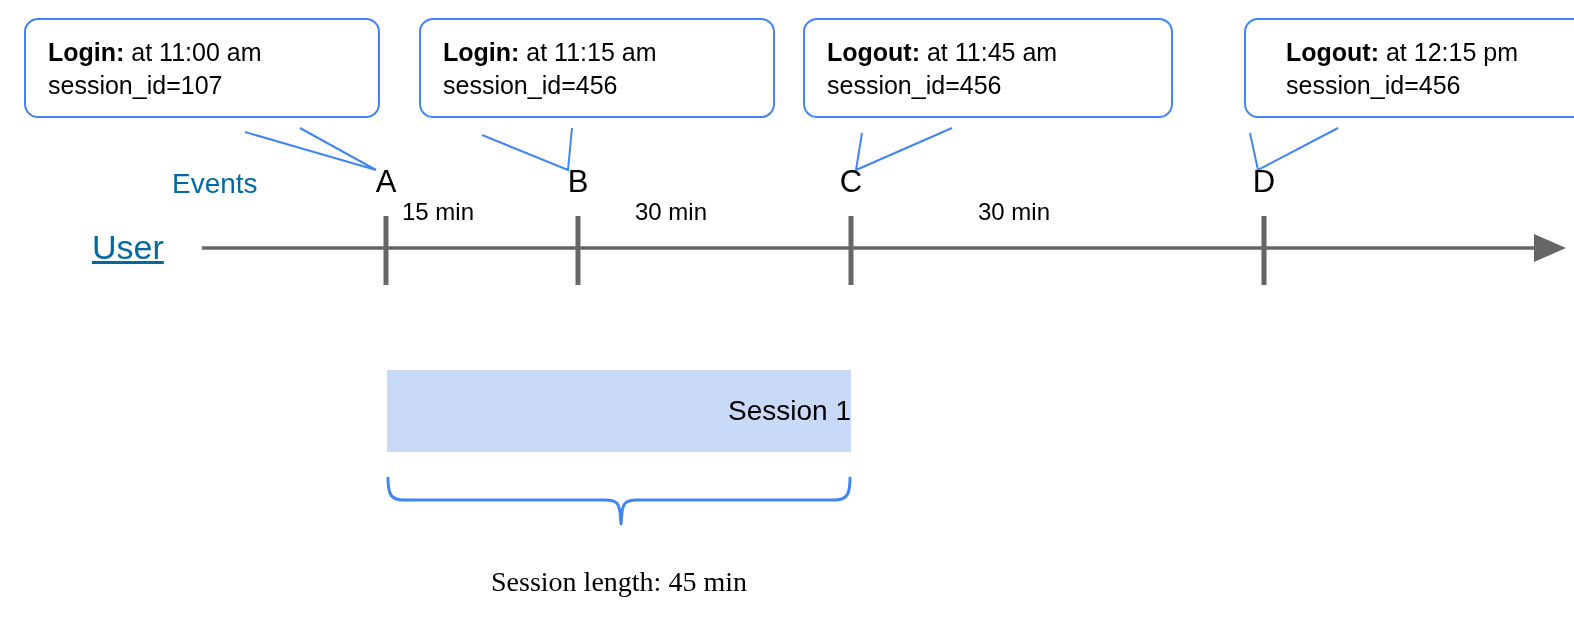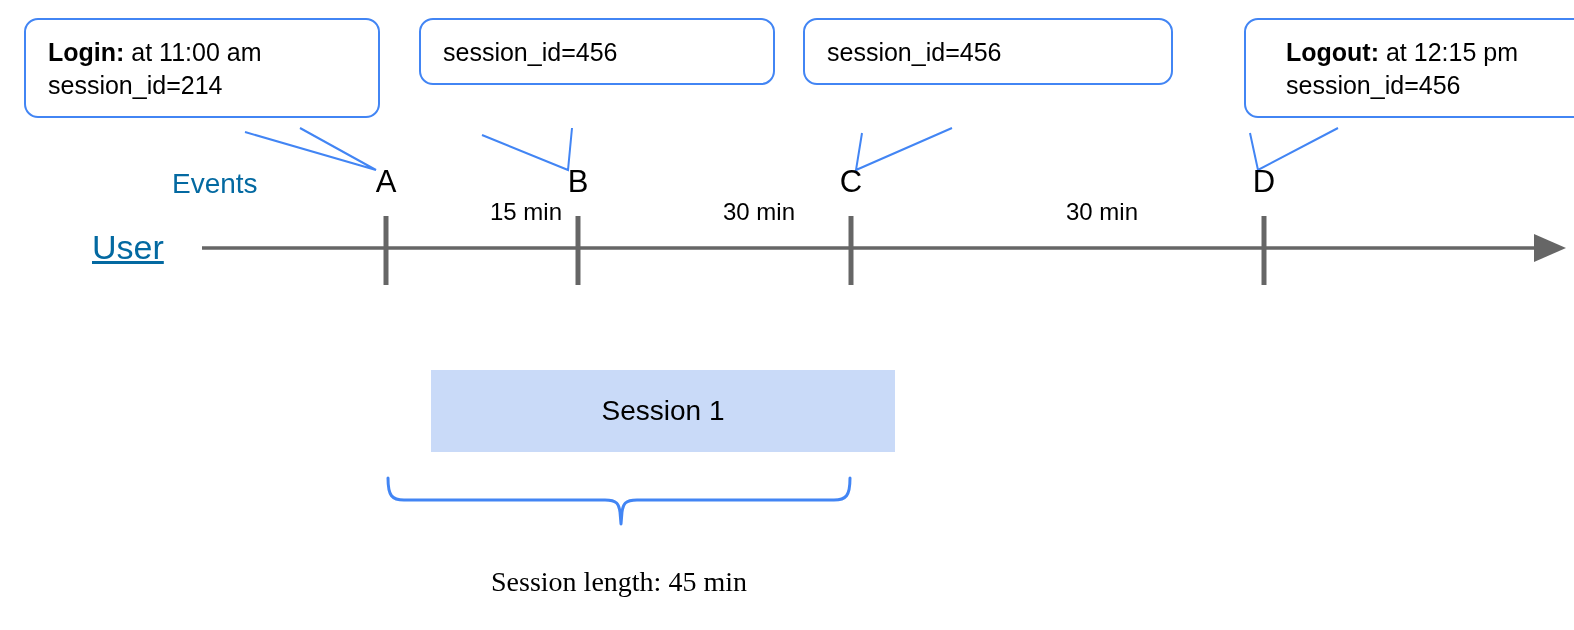--- a/index.html
+++ b/index.html
@@ -55,34 +55,33 @@
     position: absolute;
     font-size: 31px;
     color: #000000;
     text-align: center;
     white-space: nowrap;
   }
   .interval-label {
     position: absolute;
     font-size: 24px;
     color: #000000;
-    text-align: right;
+    text-align: left;
     white-space: nowrap;
   }
 
   
   .session-bar {
     position: absolute;
     background: #C9DAF8;
     display: flex;
     align-items: center;
-    justify-content: center;
+    justify-content: flex-end;
     font-size: 28px;
     color: #000000;
-    margin-left: 44px;
   }
 
   .brace-label {
     position: absolute;
     font-size: 28px;
     color: #000000;
     text-align: center;
     white-space: nowrap;
   }
 </style>
@@ -118,28 +117,34 @@
              L 622 512
              C 623 504, 625 500, 637 500
              L 834 500
              C 846 500, 850 496, 850 478" fill="none" stroke="#4285F4" stroke-width="3" stroke-linecap="round" stroke-linejoin="round"></path>
   </svg>
 
   <div class="callout" style="left:24px; top:18px; width:356px;">
     <span class="ln">
       <span class="evt">Login:</span><span> at 11:00 am</span>
     </span>
-    <span class="ln">session_id=214</span>
+    <span class="ln">session_id=107</span>
   </div>
 
   <div class="callout" style="left:419px; top:18px; width:356px;">
+    <span class="ln">
+      <span class="evt">Login:</span><span> at 11:15 am</span>
+    </span>
     <span class="ln">session_id=456</span>
   </div>
 
   <div class="callout" style="left:803px; top:18px; width:370px;">
+    <span class="ln">
+      <span class="evt">Logout:</span><span> at 11:45 am</span>
+    </span>
     <span class="ln">session_id=456</span>
   </div>
 
   <div class="callout" style="left:1244px; top:18px; width:370px;padding-left:40px;">
     <span class="ln">
       <span class="evt">Logout:</span><span> at 12:15 pm</span>
     </span>
     <span class="ln">session_id=456</span>
   </div>
 

